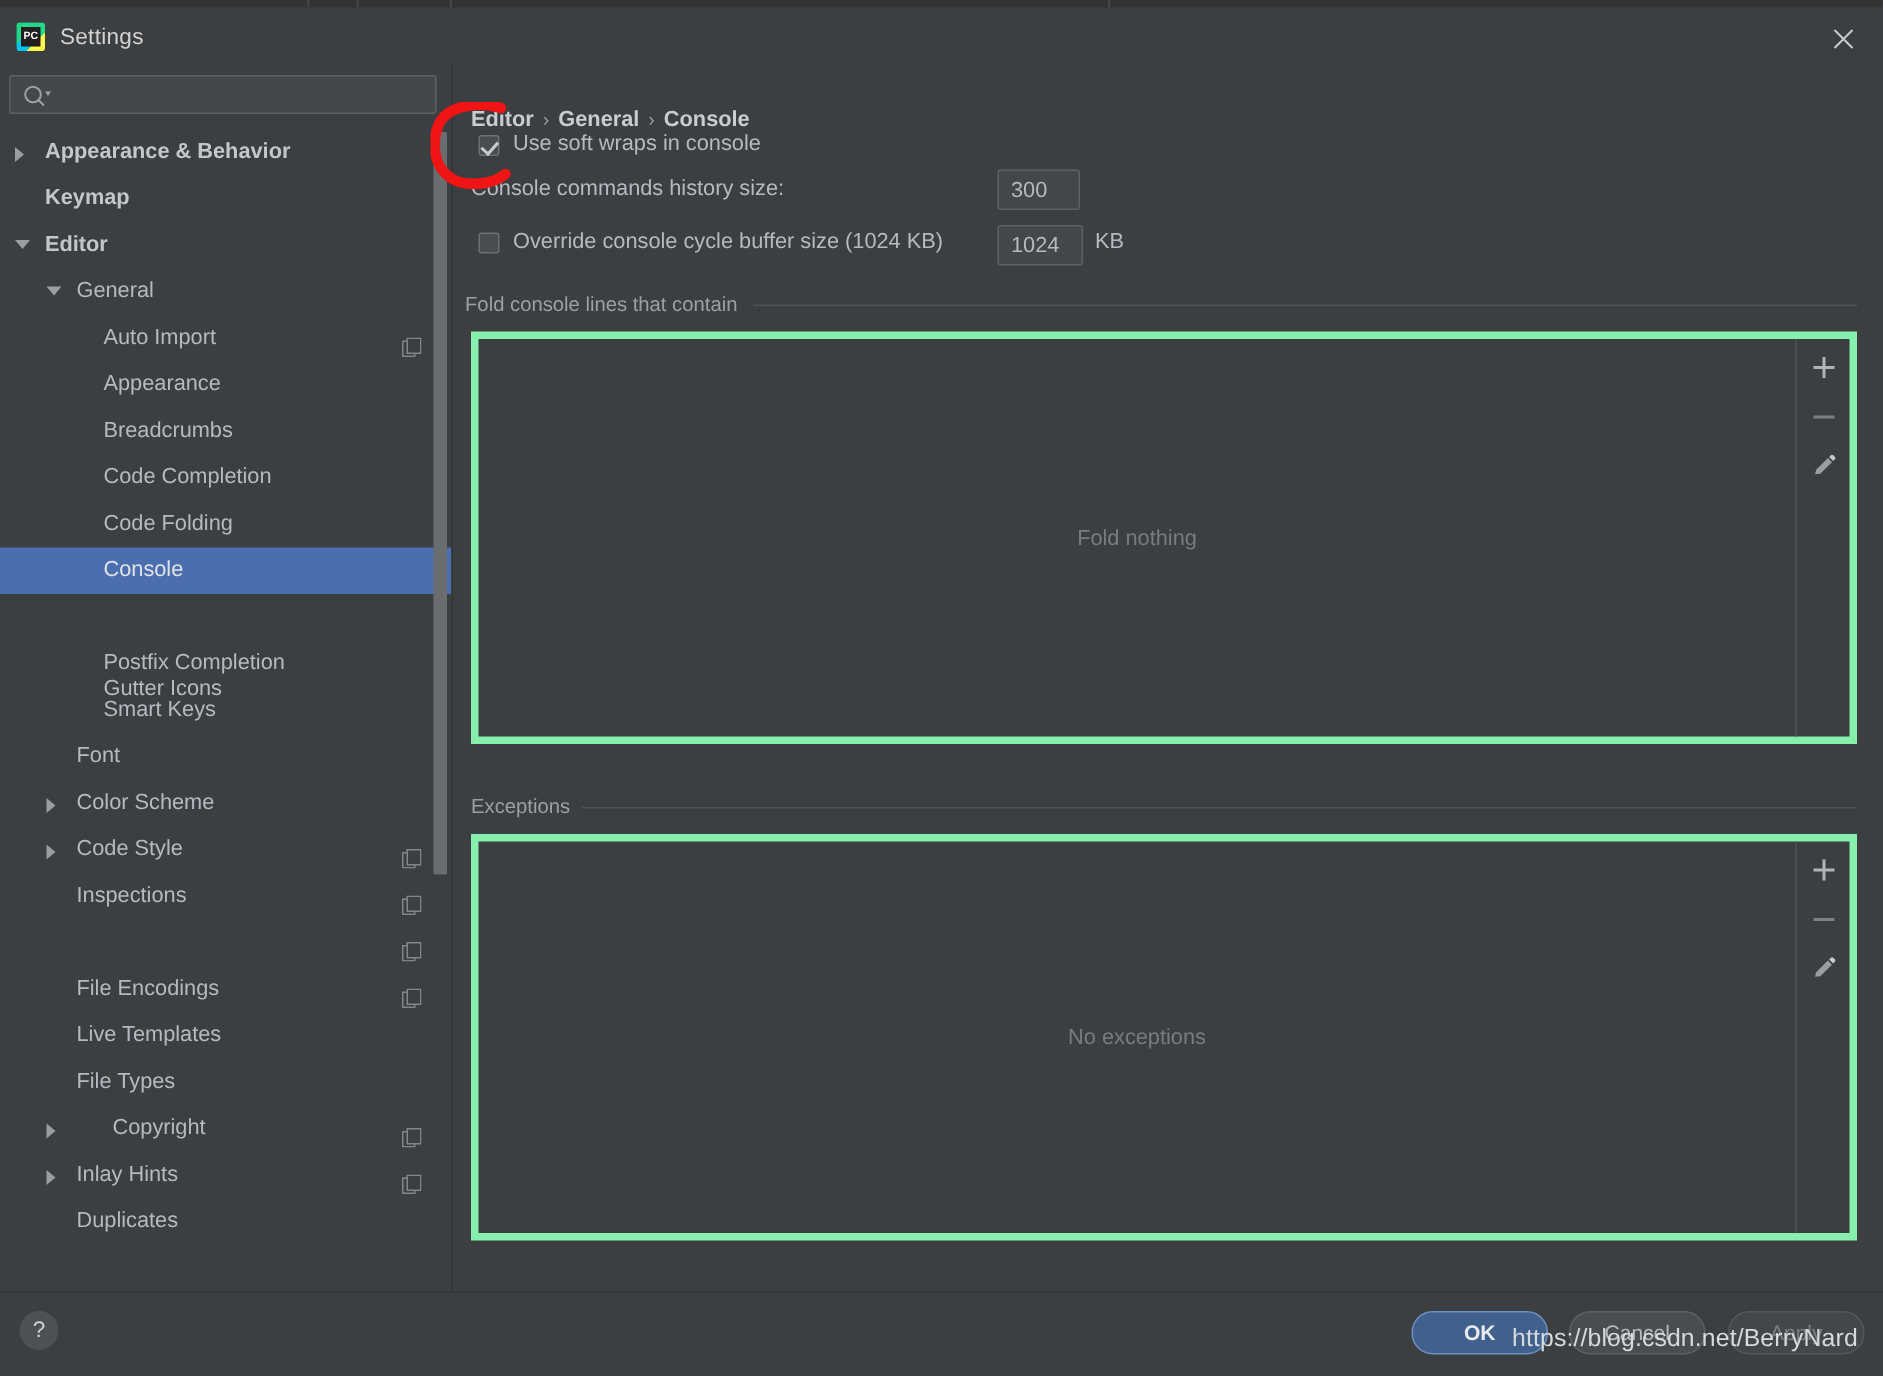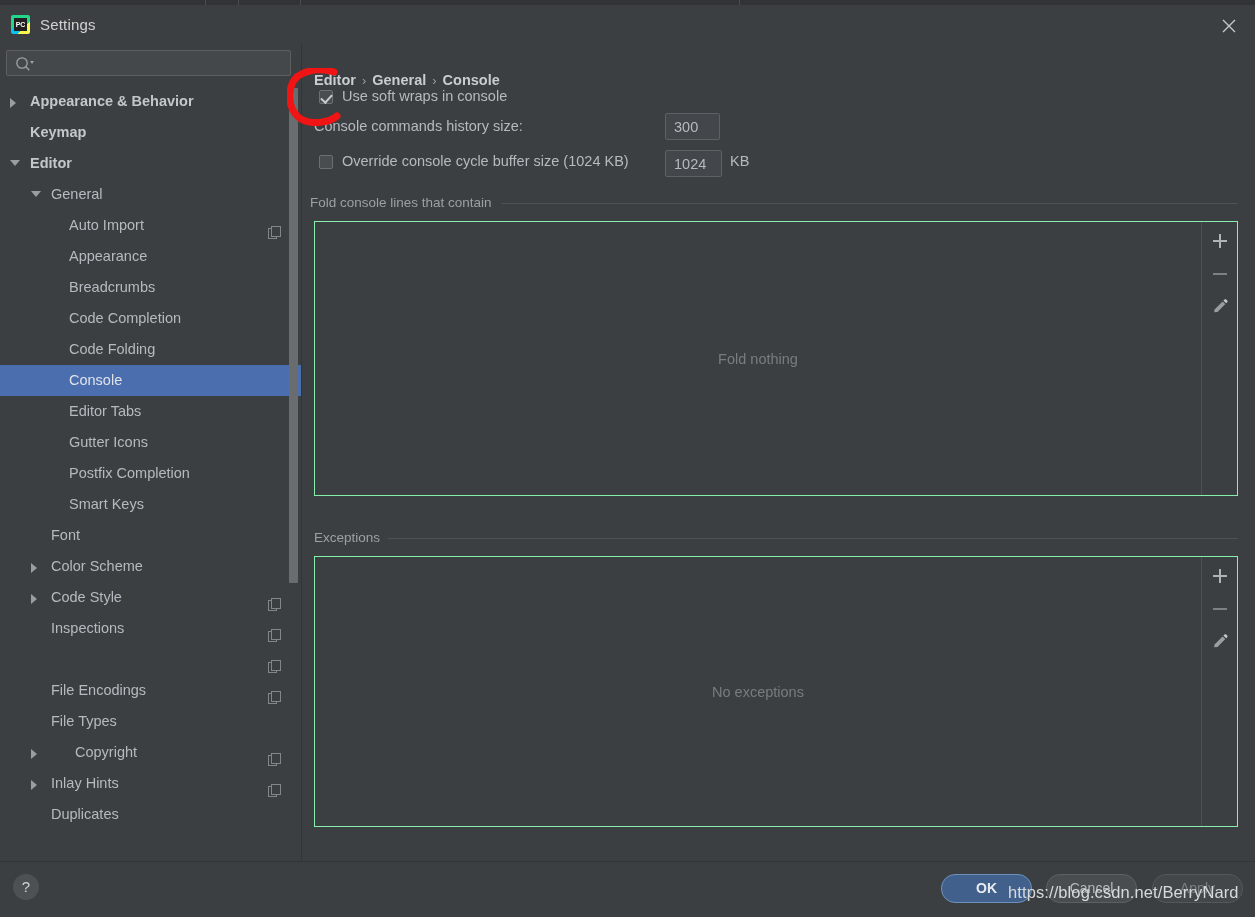--- a/index.html
+++ b/index.html
@@ -147,21 +147,21 @@
 
   .grouplabel {
     position: absolute; font-size: 13.5px; color: #9ba0a5;
   }
   .grouprule {
     position: absolute; height: 1px; background: #4f5254;
   }
 
   .listpanel {
     position: absolute;
-    border: 1px solid #86efac; background: #3c3f41;
+    border: 5px solid #86efac; background: #3c3f41;
   }
   .listpanel .empty {
     position: absolute; left: 0; right: 0; top: 50%;
     transform: translateY(-50%);
     text-align: center; font-size: 14.5px; color: #787c80;
   }
   .toolcol {
     position: absolute; top: 0; right: 0; width: 36px; height: 100%;
     border-left: 1px solid #4e5152;
   }
@@ -279,24 +279,21 @@
         <div class="tnode">
           <span class="lbl" style="left: 69px;">Code Completion</span>
         </div>
         <div class="tnode">
           <span class="lbl" style="left: 69px;">Code Folding</span>
         </div>
         <div class="tnode selected">
           <span class="lbl" style="left: 69px;">Console</span>
         </div>
         <div class="tnode">
-          <span class="lbl" style="left: 69px;">Editor Tabs</span>
-        </div>
-        <div class="tnode">
-          <span class="lbl" style="left: 69px;">Gutter Icons</span>
+          <span class="lbl" style="left: 69px; margin-top: 48px;">Gutter Icons</span>
         </div>
         <div class="tnode">
           <span class="lbl" style="left: 69px;">Postfix Completion</span>
         </div>
         <div class="tnode">
           <span class="lbl" style="left: 69px;">Smart Keys</span>
         </div>
         <div class="tnode">
           <span class="lbl" style="left: 51px;">Font</span>
         </div>
@@ -324,20 +321,23 @@
               <rect x="0.5" y="2.5" width="8" height="10" stroke="#9a9ea3" fill="none" stroke-width="1"></rect>
               <rect x="3.5" y="0.5" width="9" height="10" stroke="#9a9ea3" fill="#3c3f41" stroke-width="1"></rect>
             </svg></span>
         </div>
         <div class="tnode">
           <span class="lbl" style="left: 51px;">File Encodings</span>
           <span class="copy-icon"><svg width="13" height="13" viewBox="0 0 13 13">
               <rect x="0.5" y="2.5" width="8" height="10" stroke="#9a9ea3" fill="none" stroke-width="1"></rect>
               <rect x="3.5" y="0.5" width="9" height="10" stroke="#9a9ea3" fill="#3c3f41" stroke-width="1"></rect>
             </svg></span>
+        </div>
+        <div class="tnode">
+          <span class="lbl" style="left: 51px;">Live Templates</span>
         </div>
         <div class="tnode">
           <span class="lbl" style="left: 51px;">File Types</span>
         </div>
         <div class="tnode">
           <span class="arrow collapsed" style="left: 31px;"></span>
           <span class="lbl" style="left: 51px; margin-left: 24px;">Copyright</span>
           <span class="copy-icon"><svg width="13" height="13" viewBox="0 0 13 13">
               <rect x="0.5" y="2.5" width="8" height="10" stroke="#9a9ea3" fill="none" stroke-width="1"></rect>
               <rect x="3.5" y="0.5" width="9" height="10" stroke="#9a9ea3" fill="#3c3f41" stroke-width="1"></rect>

